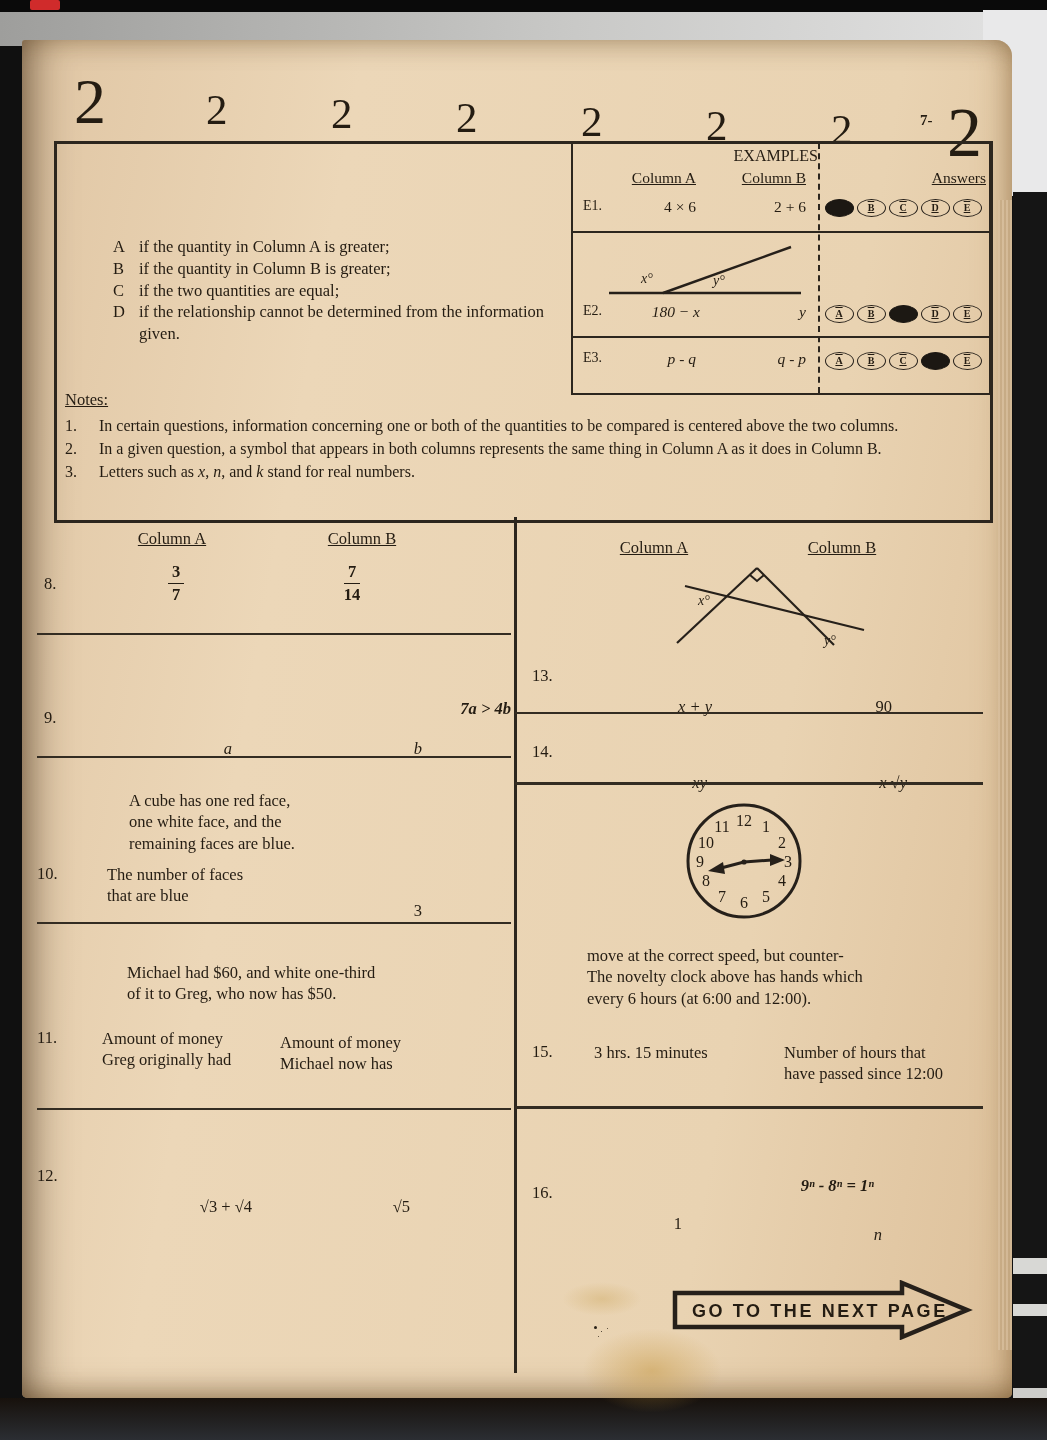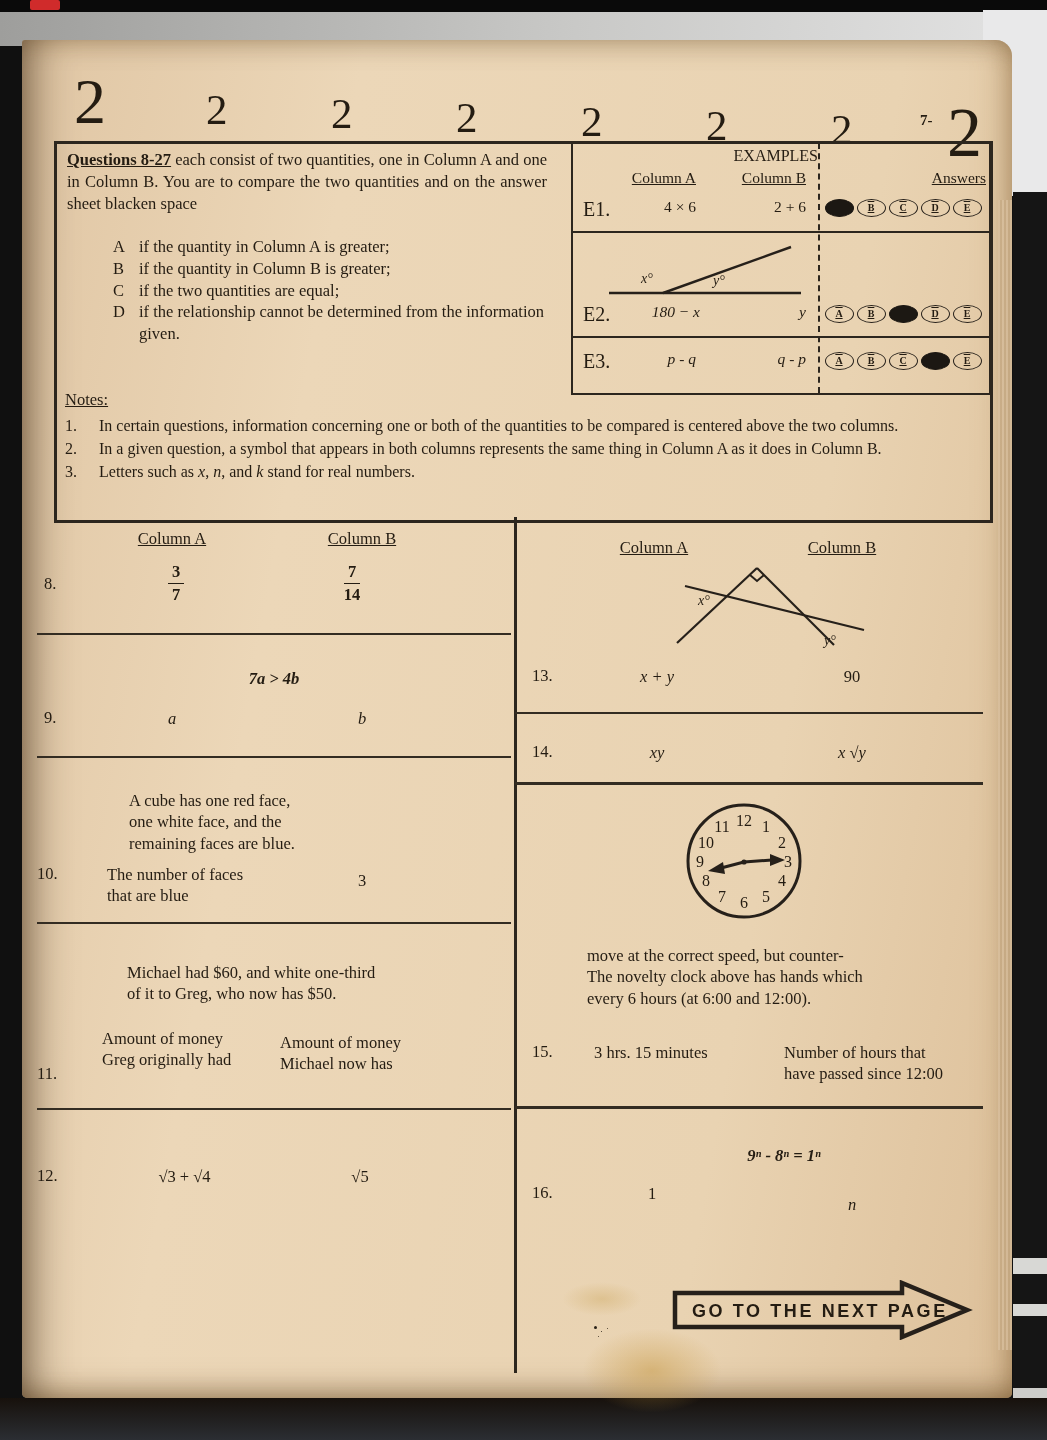--- a/index.html
+++ b/index.html
@@ -42,32 +42,32 @@
   .warn{left:8px;top:212px;font-size:17.5px;font-weight:bold;letter-spacing:.2px;}
   .nlabel{left:8px;top:246px;font-size:16.5px;text-decoration:underline;}
   .notes{left:8px;top:272px;width:912px;font-size:16px;}
   .noterow{display:grid;grid-template-columns:34px 1fr;line-height:1.3;margin-bottom:2px;}
   .ital{font-style:italic;}
   
   .extable{left:514px;top:-3px;width:416px;height:250px;border:2.5px solid #2c261e;}
   .exhr{left:0;width:100%;height:2px;background:#2c261e;}
   .anscol{left:245px;top:0;width:168px;height:100%;border-left:2px dashed #2c261e;}
   .exc{text-align:right;font-size:15.5px;}
-  .exid{font-size:20px;}
+  .exid{font-size:14px;}
   .und{text-decoration:underline;}
   .bubbles{display:flex;gap:3px;justify-content:center;width:160px;}
   .bubble{display:inline-block;width:27px;height:16px;border:1.6px solid #26201a;border-radius:50%;
           font-size:10px;font-weight:bold;text-align:center;line-height:15px;}
   .bubble span{text-decoration:underline overline;}
   .bubble.filled{background:#1c1813;border-color:#1c1813;color:transparent;}
   
   .colhead{font-size:16.5px;text-decoration:underline;text-align:center;}
   .qnum{font-size:16.5px;}
   .qtxt{font-size:16.5px;line-height:1.3;}
-  .ctr{text-align:center;}
+  .ctr{text-align:right;margin-top:30px;}
   .vline{background:#2c261e;}
   .hline{background:#332c22;height:2px;}
   .frac{display:inline-block;text-align:center;font-size:16.5px;font-weight:bold;vertical-align:top;}
   .frac .fn{display:block;border-bottom:1.6px solid #241c12;padding:0 4px 1px;}
   .frac .fd{display:block;padding-top:1px;}
   .math{font-style:italic;}
   
   .arrow-text{font-family:"Liberation Sans","DejaVu Sans",sans-serif;font-weight:bold;letter-spacing:2.6px;}
   svg text{fill:#241c12;}
   svg .dlabel{font-style:italic;font-size:14px;}
@@ -97,23 +97,20 @@
     <div class="abs two-med" style="left:184px;top:48px;">2</div>
     <div class="abs two-med" style="left:309px;top:52px;">2</div>
     <div class="abs two-med" style="left:434px;top:56px;">2</div>
     <div class="abs two-med" style="left:559px;top:60px;">2</div>
     <div class="abs two-med" style="left:684px;top:64px;">2</div>
     <div class="abs two-med" style="left:809px;top:68px;">2</div>
     <div class="abs pref" style="left:898px;top:72px;">7-</div>
     <div class="abs two-big" style="left:925px;top:58px;font-size:70px;">2</div>
 
     <div class="abs ibox">
-      <div class="abs intro">
-        <span class="qrange">Questions 8-27</span><span> each consist of two quantities, one in Column A and one in Column B.  You are to compare the two quantities and on the answer sheet blacken space</span>
-      </div>
       <div class="abs opts">
         <div class="optrow">
             <span>A</span>
             <span>if the quantity in Column A is greater;</span>
           </div>
         <div class="optrow">
             <span>B</span>
             <span>if the quantity in Column B is greater;</span>
           </div>
         <div class="optrow">
@@ -222,21 +219,21 @@
       <div>The number of faces</div>
       <div>that are blue</div>
     </div>
     <div class="abs qtxt ctr" style="left:280px;top:830px;width:120px;">3</div>
     <div class="abs hline" style="left:15px;top:882px;width:474px;"></div>
 
     <div class="abs qtxt" style="left:105px;top:922px;width:320px;">
       <div>Michael had $60, and white one-third</div>
       <div>of it to Greg, who now has $50.</div>
     </div>
-    <div class="abs qnum" style="left:15px;top:1024px;">11.</div>
+    <div class="abs qnum" style="left:15px;top:988px;">11.</div>
     <div class="abs qtxt" style="left:80px;top:988px;width:175px;">
       <div>Amount of money</div>
       <div>Greg originally had</div>
     </div>
     <div class="abs qtxt" style="left:258px;top:992px;width:175px;">
       <div>Amount of money</div>
       <div>Michael now has</div>
     </div>
     <div class="abs hline" style="left:15px;top:1068px;width:474px;"></div>
 

